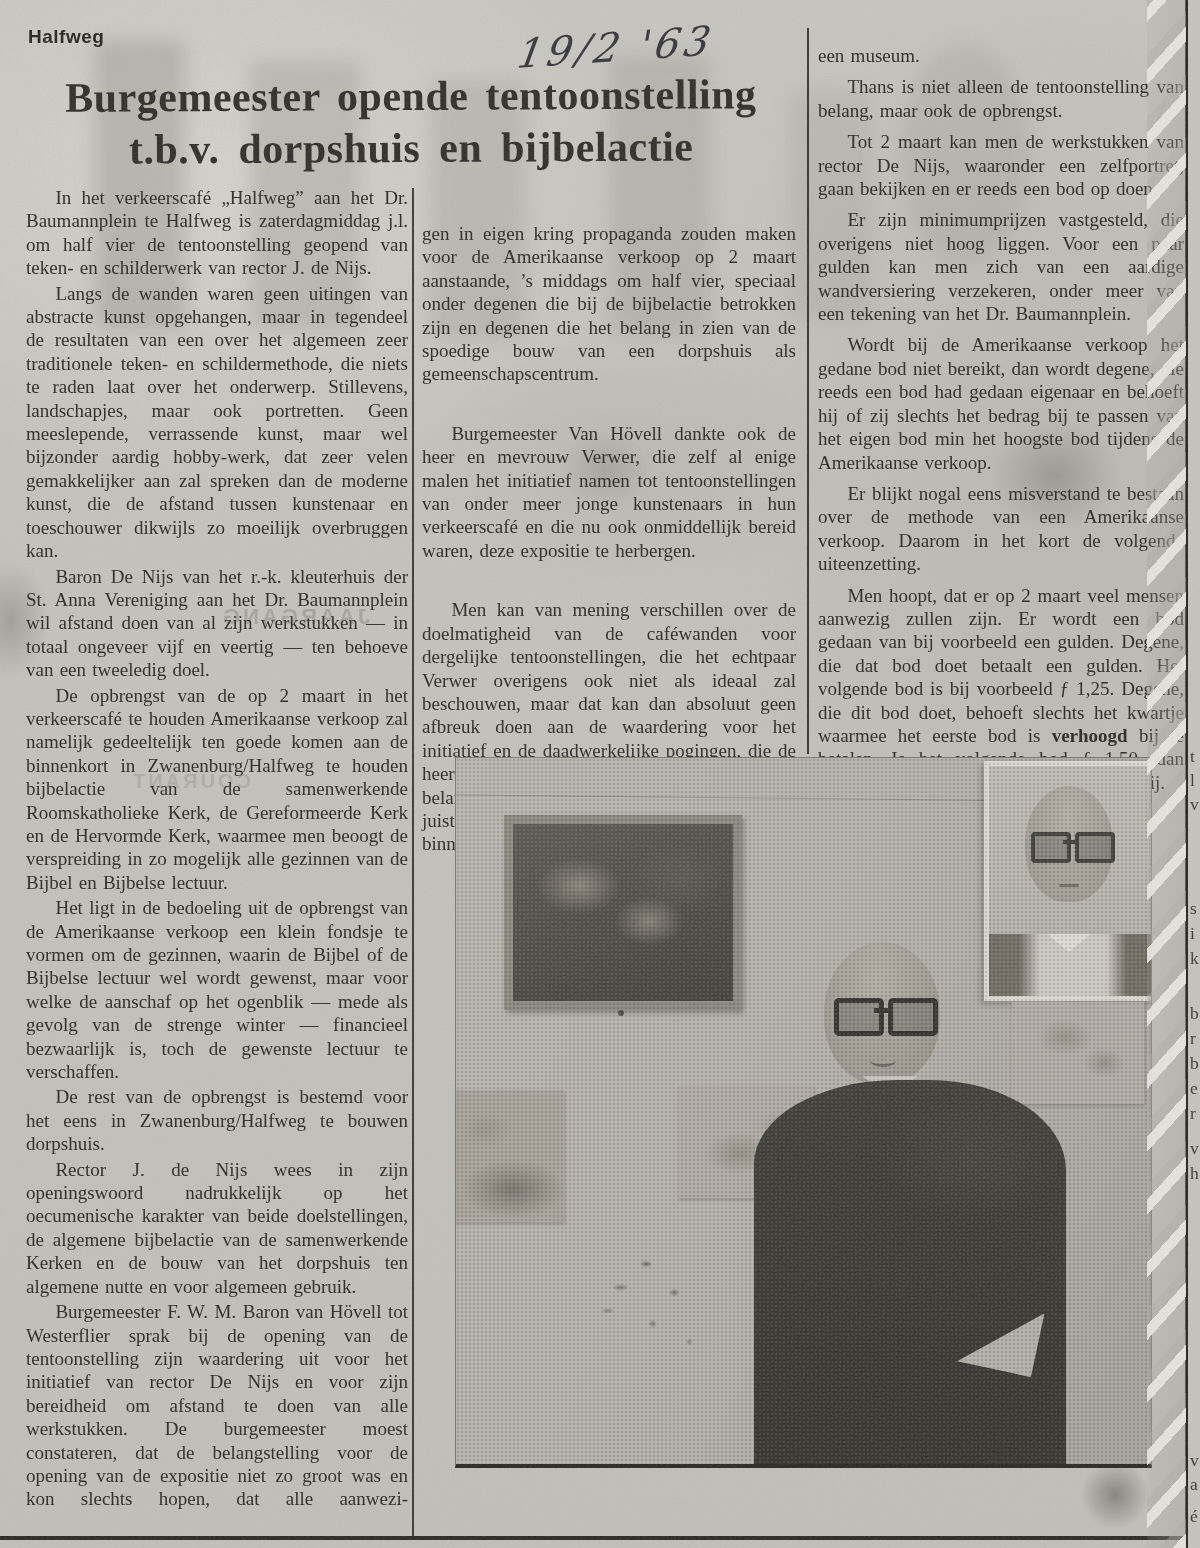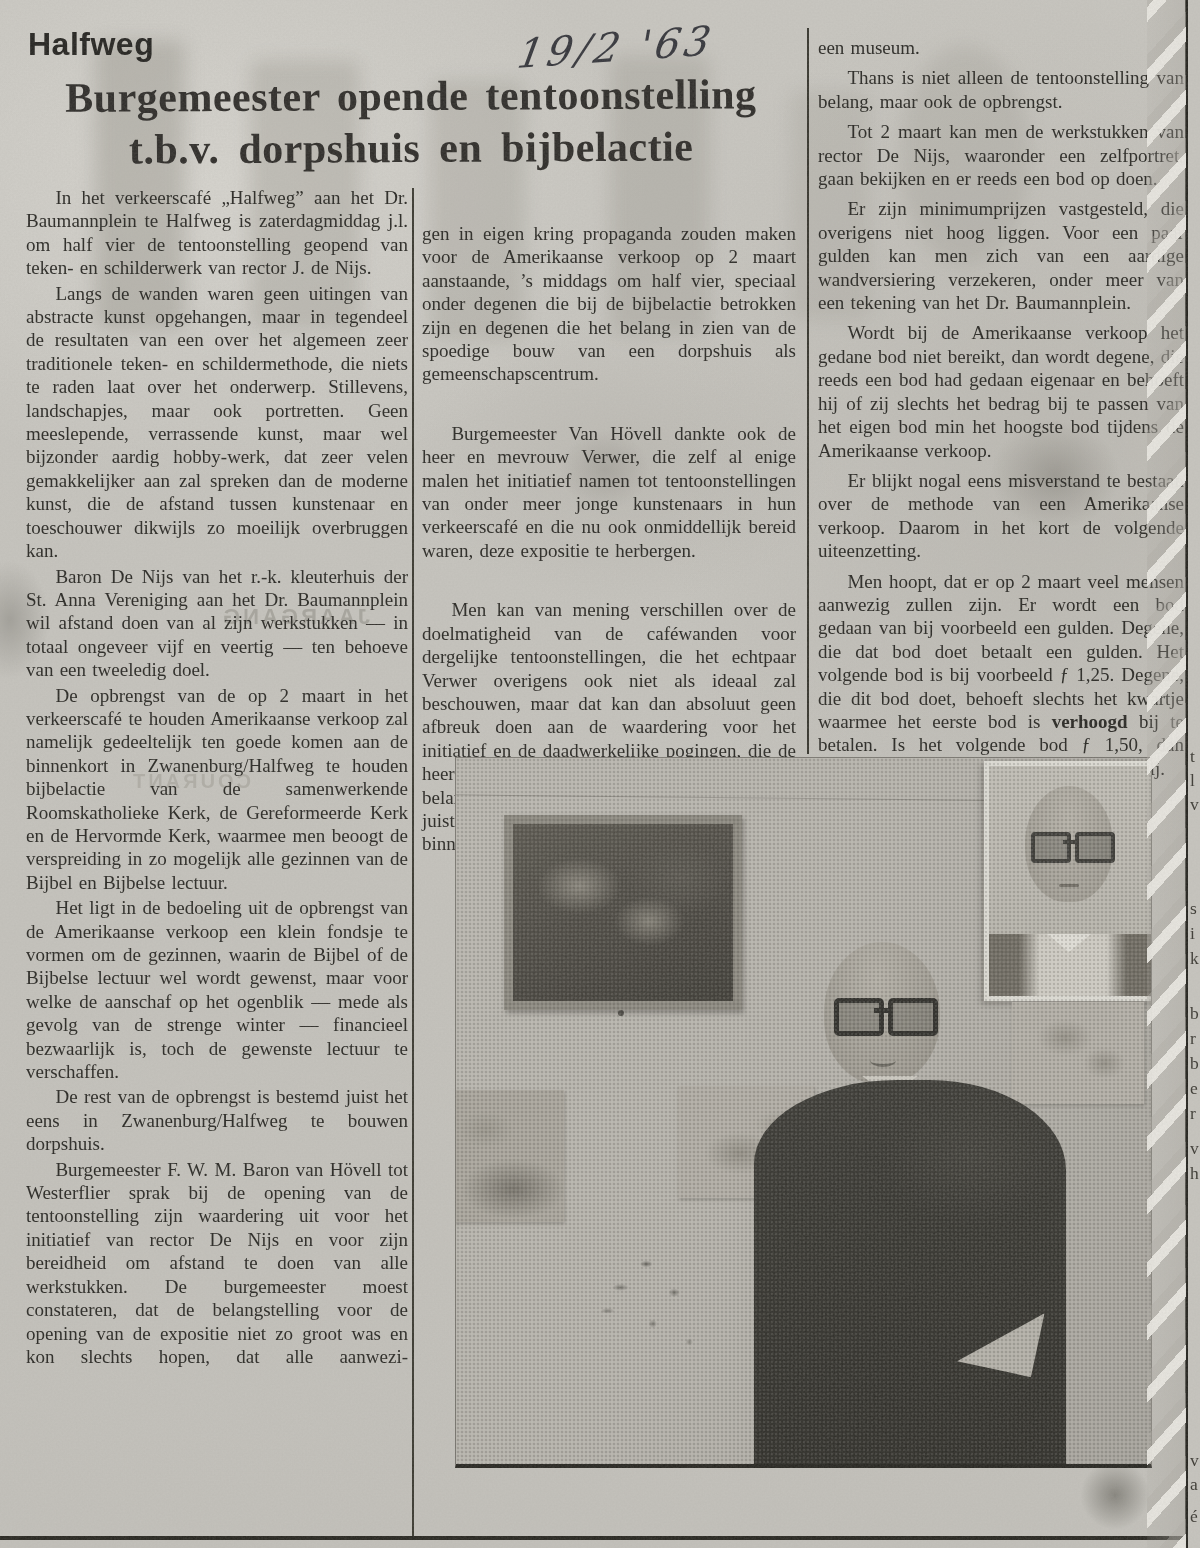--- a/index.html
+++ b/index.html
@@ -10,38 +10,38 @@
           radial-gradient(520px 700px at 88% 30%, rgba(176,173,166,.45), rgba(176,173,166,0) 75%),
           radial-gradient(300px 200px at 52% 30%, rgba(178,175,168,.5), rgba(178,175,168,0) 70%),
           linear-gradient(180deg,#c9c7c1 0%,#c6c4be 40%,#c3c1bb 100%);
         font-family:"Liberation Serif", serif; color:#262522;}
   
   .blot{position:absolute;border-radius:50%;pointer-events:none;}
   .bleed-block{position:absolute;background:rgba(126,123,114,.30);filter:blur(9px);border-radius:10px;pointer-events:none;}
   .ghost-word{position:absolute;font-family:"Liberation Sans",sans-serif;font-weight:bold;color:rgba(118,115,106,.38);transform:scaleX(-1);letter-spacing:3px;pointer-events:none;}
   
   .section-label{position:absolute;left:28px;top:26px;font-family:"Liberation Sans",sans-serif;
-      font-weight:bold;font-size:32px;letter-spacing:.5px;color:#23221f;}
+      font-weight:bold;font-size:19px;letter-spacing:.5px;color:#23221f;}
   .handwritten{position:absolute;left:518px;top:24px;font-family:"DejaVu Serif",serif;font-style:italic;
       font-size:40px;color:#33343a;transform:rotate(-4deg) skewX(-14deg);letter-spacing:4px;white-space:nowrap;}
   .headline{position:absolute;left:30px;top:70px;width:762px;margin:0;text-align:center;
       font-weight:bold;color:#2d2b28;transform:rotate(-.3deg);}
   .headline .hl1{display:block;font-size:42px;line-height:52px;word-spacing:6px;letter-spacing:.5px;}
   .headline .hl2{display:block;font-size:42px;line-height:52px;word-spacing:8px;letter-spacing:.5px;}
   
   .col{position:absolute;font-size:19px;line-height:23.4px;text-align:justify;color:#282723;
        word-spacing:1.5px;hyphens:auto;}
   .col p{margin:0 0 2px 0;text-indent:1.55em;}
   .col p.no-indent{text-indent:0;}
   .col p.fill-last{text-align-last:justify;}
   .col-left{left:26px;top:186px;width:382px;height:1345px;}
   .col-mid{left:422px;top:186px;width:374px;height:572px;}
   .col-mid p{margin-bottom:9px;margin-top:36px;}
   .col-right{left:818px;top:36px;width:366px;height:714px;}
-  .col-right p{margin-bottom:7px;}
+  .col-right p{margin-bottom:7px;margin-top:8px;}
   .rule-v{position:absolute;width:2px;background:#39382f;}
   .rule-v1{left:412px;top:188px;height:1348px;}
   .rule-v2{left:807px;top:28px;height:726px;background:#35342c;}
   .rule-v3{left:1185px;top:0;height:1548px;width:3px;background:#21201b;}
   .rule-bottom{position:absolute;left:0;top:1536px;width:1200px;height:4px;background:#26251f;}
   
   .photo{position:absolute;left:455px;top:757px;width:697px;height:711px;margin:0;overflow:hidden;
      background:linear-gradient(118deg,#bab7b0 0%,#b6b3ac 45%,#aeaba4 75%,#a5a29b 100%);
      border:1px solid rgba(60,58,52,.45);border-bottom:4px solid #25241f;box-sizing:border-box;}
   .photo .rail-line{position:absolute;left:0;top:40px;width:100%;height:1px;background:rgba(80,78,72,.35);transform:rotate(.6deg);}
@@ -147,21 +147,22 @@
   <div class="rule-v rule-v2"></div>
   <div class="rule-v rule-v3"></div>
   <div class="rule-bottom"></div>
 
   <section class="col col-left">
     <p>In het verkeerscafé „Halfweg” aan het Dr. Baumannplein te Halfweg is zaterdagmiddag j.l. om half vier de tentoonstelling geopend van teken- en schilderwerk van rector J. de Nijs.</p>
     <p>Langs de wanden waren geen uitingen van abstracte kunst opgehangen, maar in tegendeel de resultaten van een over het algemeen zeer traditionele teken- en schildermethode, die niets te raden laat over het onderwerp. Stillevens, landschapjes, maar ook portretten. Geen meeslepende, verrassende kunst, maar wel bijzonder aardig hobby-werk, dat zeer velen gemakkelijker aan zal spreken dan de moderne kunst, die de afstand tussen kunstenaar en toeschouwer dikwijls zo moeilijk overbruggen kan.</p>
     <p>Baron De Nijs van het r.-k. kleuterhuis der St. Anna Vereniging aan het Dr. Baumannplein wil afstand doen van al zijn werkstukken — in totaal ongeveer vijf en veertig — ten behoeve van een tweeledig doel.</p>
     <p>De opbrengst van de op 2 maart in het verkeerscafé te houden Amerikaanse verkoop zal namelijk gedeeltelijk ten goede komen aan de binnenkort in Zwanenburg/Halfweg te houden bijbelactie van de samenwerkende Roomskatholieke Kerk, de Gereformeerde Kerk en de Hervormde Kerk, waarmee men beoogt de verspreiding in zo mogelijk alle gezinnen van de Bijbel en Bijbelse lectuur.</p>
     <p>Het ligt in de bedoeling uit de opbrengst van de Amerikaanse verkoop een klein fondsje te vormen om de gezinnen, waarin de Bijbel of de Bijbelse lectuur wel wordt gewenst, maar voor welke de aanschaf op het ogenblik — mede als gevolg van de strenge winter — financieel bezwaarlijk is, toch de gewenste lectuur te verschaffen.</p>
-    <p>De rest van de opbrengst is bestemd juist het eens in Zwanenburg/Halfweg te bouwen dorpshuis.</p>
+    <p>De rest van de opbrengst is bestemd voor het eens in Zwanenburg/Halfweg te bouwen dorpshuis.</p>
+    <p>Rector J. de Nijs wees in zijn openingswoord nadrukkelijk op het oecumenische karakter van beide doelstellingen, de algemene bijbelactie van de samenwerkende Kerken en de bouw van het dorpshuis ten algemene nutte en voor algemeen gebruik.</p>
     <p class="fill-last">Burgemeester F. W. M. Baron van Hövell tot Westerflier sprak bij de opening van de tentoonstelling zijn waardering uit voor het initiatief van rector De Nijs en voor zijn bereidheid om afstand te doen van alle werkstukken. De burgemeester moest constateren, dat de belangstelling voor de opening van de expositie niet zo groot was en kon slechts hopen, dat alle aanwezi-</p>
   </section>
 
   <section class="col col-mid">
     <p class="no-indent">gen in eigen kring propaganda zouden maken voor de Amerikaanse verkoop op 2 maart aanstaande, ’s middags om half vier, speciaal onder degenen die bij de bijbelactie betrokken zijn en degenen die het belang in zien van de spoedige bouw van een dorpshuis als gemeenschapscentrum.</p>
     <p>Burgemeester Van Hövell dankte ook de heer en mevrouw Verwer, die zelf al enige malen het initiatief namen tot tentoonstellingen van onder meer jonge kunstenaars in hun verkeerscafé en die nu ook onmiddellijk bereid waren, deze expositie te herbergen.</p>
     <p class="fill-last">Men kan van mening verschillen over de doelmatigheid van de caféwanden voor dergelijke tentoonstellingen, die het echtpaar Verwer overigens ook niet als ideaal zal beschouwen, maar dat kan dan absoluut geen afbreuk doen aan de waardering voor het initiatief en de daadwerkelijke pogingen, die de heer en mevrouw Verwer ondernemen om belangstelling te wekken voor kunstuitingen, juist onder een publiek, dat eerder een café binnen zal stappen, dan</p>
   </section>
 
   <section class="col col-right">

